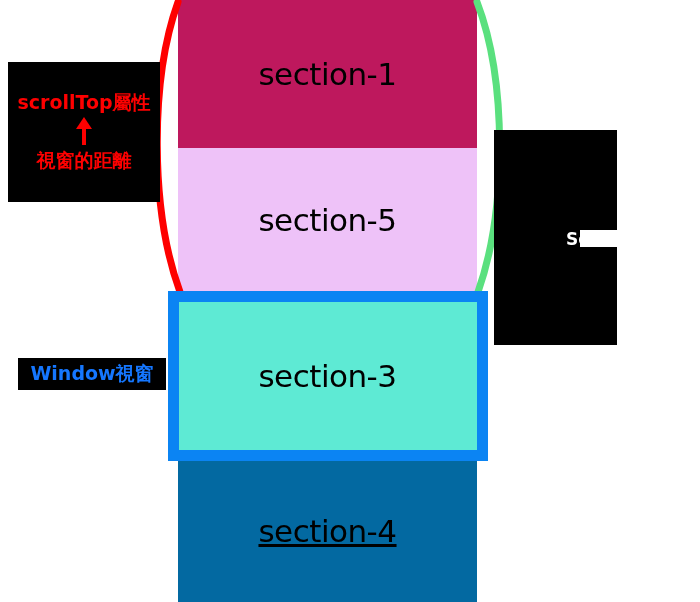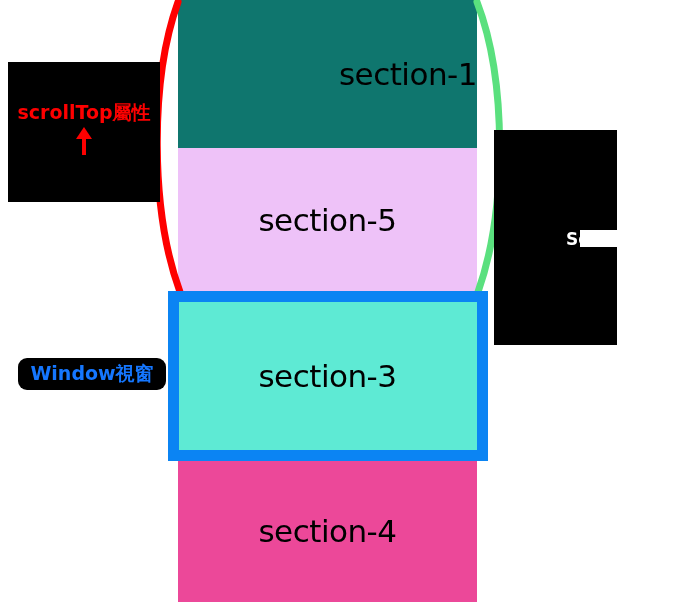--- a/index.html
+++ b/index.html
@@ -66,21 +66,21 @@
     font-family:"DejaVu Sans","Liberation Sans",sans-serif;
   }
   #arrow-up{
     margin:3px 0 5px 0;
     width:40px;height:30px;
     display:block;
   }
 
   #callout-window{
     left:18px;top:358px;width:148px;height:32px;
-    display:flex;align-items:center;justify-content:center;border-radius:9px;
+    display:flex;align-items:center;justify-content:center;
   }
   #callout-window .blue-line{
     color:#1577ff;
     font-weight:bold;
     font-size:19px;
     white-space:nowrap;
     font-family:"DejaVu Sans","Liberation Sans",sans-serif;
   }
 
   #callout-screen{
@@ -104,33 +104,33 @@
     width:80px;height:17px;
     background:#ffffff;
     z-index:2;
   }
 </style>
 </head>
 <body>
 
 <div id="stage">
 
-  <div class="section" id="sec1" style="background: #0f766e; justify-content: flex-end;">
+  <div class="section" id="sec1" style="background: #be185d;">
     <span>section-1</span>
   </div>
 
   <div class="section" id="sec2" style="background: rgb(238, 194, 248);">
     <span>section-5</span>
   </div>
 
   <div class="section" id="sec3" style="background: #5eead4;">
     <span>section-3</span>
   </div>
 
-  <div class="section" id="sec4" style="background: #ec4899;">
+  <div class="section" id="sec4" style="background: #0369a1; text-decoration: underline;">
     <span>section-4</span>
   </div>
 
   <svg id="curve-left" width="60" height="300" viewBox="0 0 60 300">
     <path d="M 38 2 C 10 80, 10 210, 40 292" stroke="#fe0000" stroke-width="7" fill="none" stroke-linecap="round"></path>
   </svg>
 
   <svg id="curve-right" width="70" height="300" viewBox="0 0 70 300">
     <path d="M 22 2 C 52 80, 52 210, 23 292" stroke="#5ae07e" stroke-width="7" fill="none" stroke-linecap="round"></path>
   </svg>
@@ -138,20 +138,21 @@
   <div id="viewport-frame"></div>
 
   <div class="callout" id="callout-scrolltop">
     <div class="red-line">scrollTop屬性</div>
 
     <svg id="arrow-up" viewBox="0 0 40 30">
       <line x1="20" y1="29" x2="20" y2="9" stroke="#fe0000" stroke-width="4"></line>
       <polygon points="20,1 12,13 28,13" fill="#fe0000"></polygon>
     </svg>
 
+    <div class="red-line">視窗的距離</div>
   </div>
 
   <div class="callout" id="callout-window">
     <span class="blue-line">Window視窗</span>
   </div>
 
   <div class="callout" id="callout-screen">
     <span class="white-line">Screen</span>
     <span id="screen-label-occluder"></span>
   </div>

